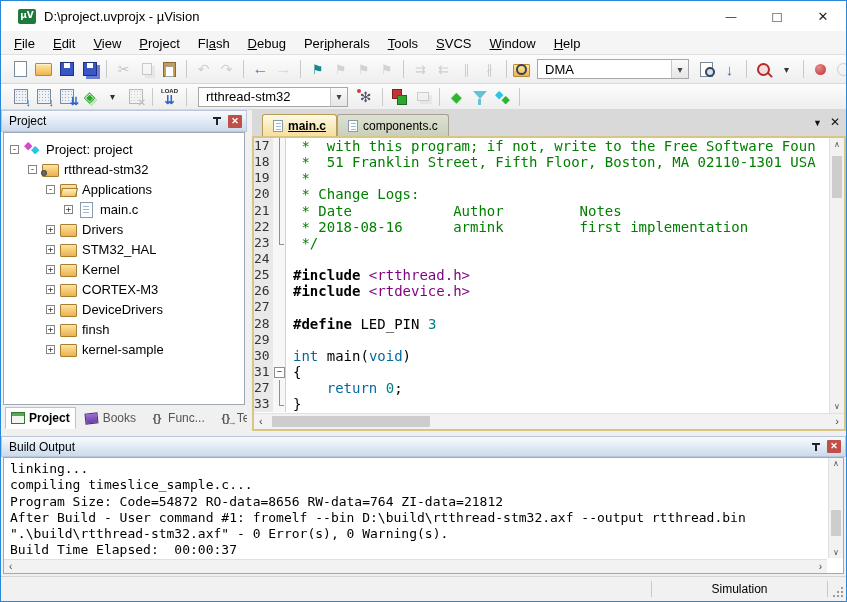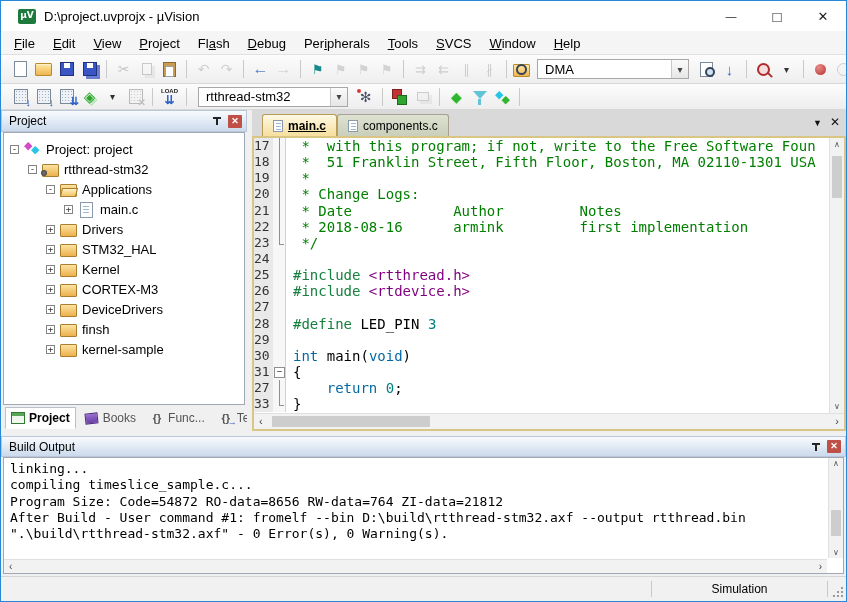--- a/index.html
+++ b/index.html
@@ -159,21 +159,21 @@
   .lines{flex:1;overflow:hidden;min-width:0;}
   .codeline{height:16.15px;line-height:16.15px;display:flex;font-family:"DejaVu Sans Mono",monospace;font-size:14px;}
   .gnum{width:19px;text-align:right;padding-right:7px;background:#E9E9E9;color:#333;font-size:13px;flex:none;}
   .gfold{width:13px;flex:none;position:relative;background:#F7F7F7;border-right:1px solid #D2D2D2;}
   .gfold.f-v::before{content:"";position:absolute;left:6px;top:0;bottom:0;width:1px;background:#8F8F8F;}
   .gfold.f-c::before{content:"";position:absolute;left:6px;top:0;height:55%;width:1px;background:#8F8F8F;}
   .gfold.f-c::after{content:"";position:absolute;left:6px;top:55%;width:5px;height:1px;background:#8F8F8F;}
   .gfold.f-b::before{content:"−";position:absolute;left:1px;top:3px;width:9px;height:9px;border:1px solid #8F8F8F;
       background:#fff;font-size:9px;line-height:7px;text-align:center;color:#333;}
   .codetext{white-space:pre;padding-left:7px;}
-  .sg-c{color:#007F00;} .sg-p{color:#15803d;} .sg-s{color:#7F007F;}
+  .sg-c{color:#007F00;} .sg-p{color:#000000;font-weight:bold;} .sg-s{color:#7F007F;}
   .sg-k{color:#0369a1;} .sg-n{color:#007F7F;} .sg-t{color:#000;}
 
   .scroll-v{width:15px;flex:none;background:#F2F2F2;border-left:1px solid #E0E0E0;position:relative;}
   .scroll-v::before{content:"∧";position:absolute;top:2px;left:0;right:0;text-align:center;font-size:8px;color:#555;}
   .scroll-v::after{content:"∨";position:absolute;bottom:2px;left:0;right:0;text-align:center;font-size:8px;color:#555;}
   .vthumb{position:absolute;left:2px;right:2px;background:#CDCDCD;border-radius:1px;}
   .scroll-h{height:16px;background:#F2F2F2;border-top:1px solid #E0E0E0;position:relative;flex:none;}
   .scroll-h::before{content:"‹";position:absolute;left:5px;top:0;bottom:0;font-size:11px;color:#444;line-height:15px;}
   .scroll-h::after{content:"›";position:absolute;right:5px;top:0;bottom:0;font-size:11px;color:#444;line-height:15px;}
   .hthumb{position:absolute;top:2px;bottom:2px;background:#CDCDCD;border-radius:1px;}
@@ -500,21 +500,21 @@
 
   <div class="hsplit"></div>
 
   <div class="buildpanel">
     <div class="panelhdr">
       <span class="htitle">Build Output</span>
       <span class="pinbtn"></span>
       <span class="closebtn"></span>
     </div>
     <div class="buildbody">
-      <div class="buildlines"><div>linking...</div><div>compiling timeslice_sample.c...</div><div>Program Size: Code=54872 RO-data=8656 RW-data=764 ZI-data=21812</div><div>After Build - User command #1: fromelf --bin D:\build\rtthread-stm32.axf --output rtthread.bin</div><div>".\build\rtthread-stm32.axf" - 0 Error(s), 0 Warning(s).</div></div>
+      <div class="buildlines"><div>linking...</div><div>compiling timeslice_sample.c...</div><div>Program Size: Code=54872 RO-data=8656 RW-data=764 ZI-data=21812</div><div>After Build - User command #1: fromelf --bin D:\build\rtthread-stm32.axf --output rtthread.bin</div><div>".\build\rtthread-stm32.axf" - 0 Error(s), 0 Warning(s).</div><div>Build Time Elapsed:  00:00:37</div></div>
       <div class="bo-vscroll">
         <span class="vthumb" style="top:52px;height:26px;"></span>
       </div>
       <div class="bo-hscroll"></div>
     </div>
   </div>
 
   <div class="statusbar">
     <div class="ssec grow"></div>
     <div class="ssep"></div>

